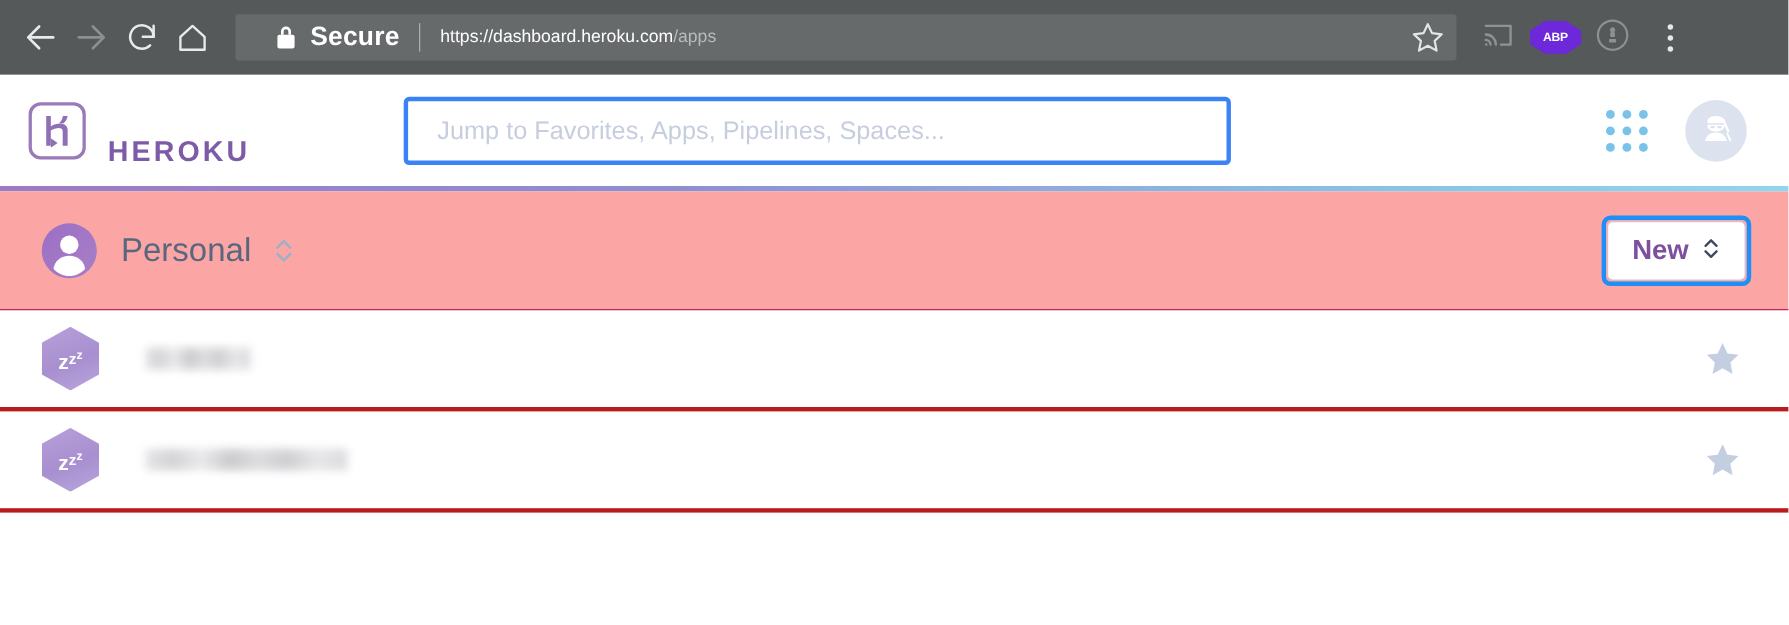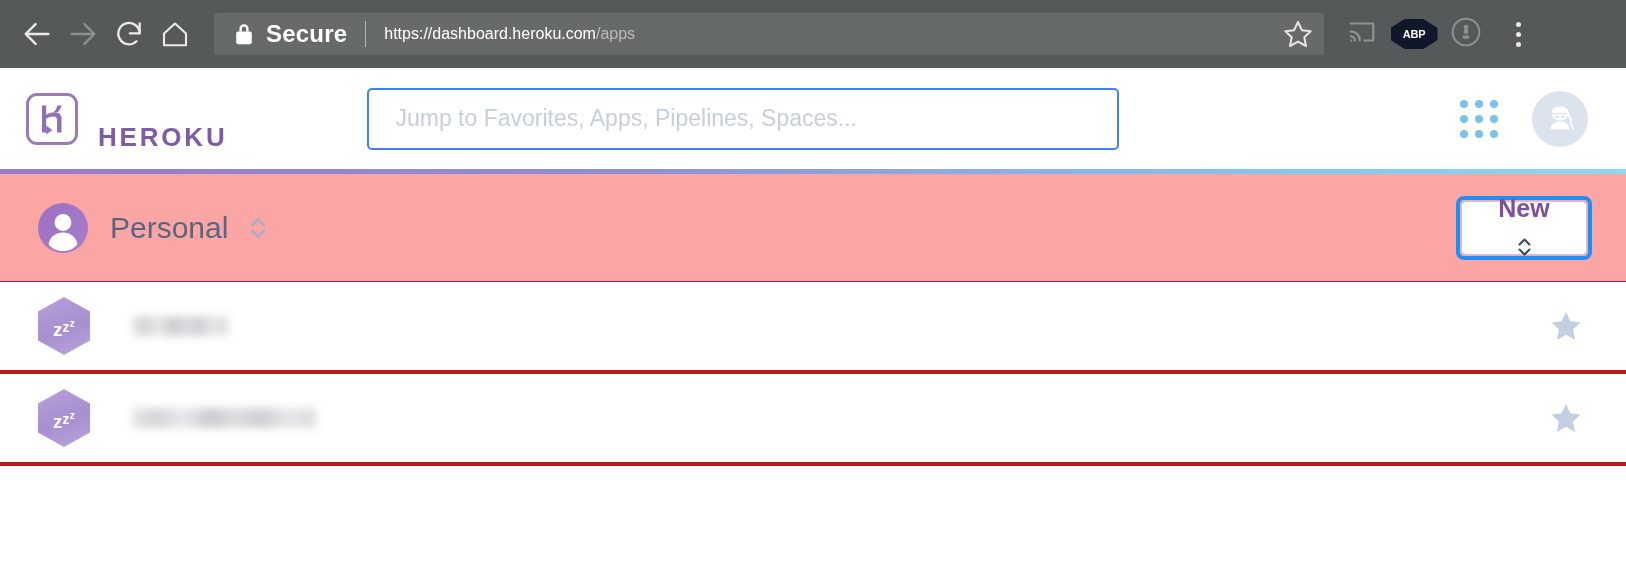--- a/index.html
+++ b/index.html
@@ -27,21 +27,21 @@
   .nav-btn svg { display: block; }
 
   .omnibox {
     flex: 1 1 auto;
     height: 42px;
     margin: 0 12px 0 16px;
     background: #676a6b;
     border-radius: 3px;
     display: flex;
     align-items: center;
-    padding: 0 10px 0 20px;
+    padding: 0 10px 0 36px;
     min-width: 0;
     max-width: 1110px;
   }
   .lock-wrap { display: flex; align-items: center; flex: 0 0 auto; }
   .secure-label {
     color: #ffffff;
     font-size: 24px;
     font-weight: 700;
     letter-spacing: 0.2px;
     margin-left: 12px;
@@ -63,21 +63,21 @@
   .url-text .url-path { color: #b9babb; }
   .star-btn { flex: 0 0 auto; margin-left: 8px; display:flex; align-items:center; }
 
   .ext-icons { display: flex; align-items: center; flex: 0 0 auto; }
   .ext-btn {
     width: 52px; height: 50px;
     display: flex; align-items: center; justify-content: center;
   }
   .abp-badge {
     width: 47px; height: 30px;
-    background: #0f172a;
+    background: #6d28d9;
     color: #fff;
     font-size: 11px;
     font-weight: 700;
     letter-spacing: -0.2px;
     display: flex; align-items: center; justify-content: center;
     clip-path: polygon(30% 0%, 70% 0%, 100% 30%, 100% 70%, 70% 100%, 30% 100%, 0% 70%, 0% 30%);
   }
   .kebab { display: flex; flex-direction: column; gap: 5px; align-items: center; }
   .kebab span { width: 5px; height: 5px; border-radius: 50%; background: #e8e8e8; display: block; }
 
@@ -105,21 +105,21 @@
     color: #7d5ba6;
     margin-top: 38px;
   }
 
   .search-wrap {
     flex: 0 0 auto;
     margin-left: 140px;
   }
   .search-box {
     width: 752px; height: 62px;
-    border: 2px solid #3b82f6;
+    border: 4px solid #3b82f6;
     border-radius: 5px;
     background: #ffffff;
     display: flex;
     align-items: center;
     padding: 0 26px;
   }
   .search-box input {
     border: none; outline: none;
     width: 100%;
     font-family: "Liberation Sans", sans-serif;
@@ -190,21 +190,20 @@
   .new-btn {
     min-width: 126px; height: 54px;
     background: #ffffff;
     border: 1px solid #cfc3d8;
     border-radius: 5px;
     display: flex;
     align-items: center;
     justify-content: center;
     gap: 12px;
     padding: 0 18px;
-    flex-direction: column;
   }
   .new-btn-label {
     font-size: 25px;
     font-weight: 700;
     color: #7d4f9e;
   }
 
   
   .app-list { width: 1626px; background: #ffffff; }
   .app-row {

